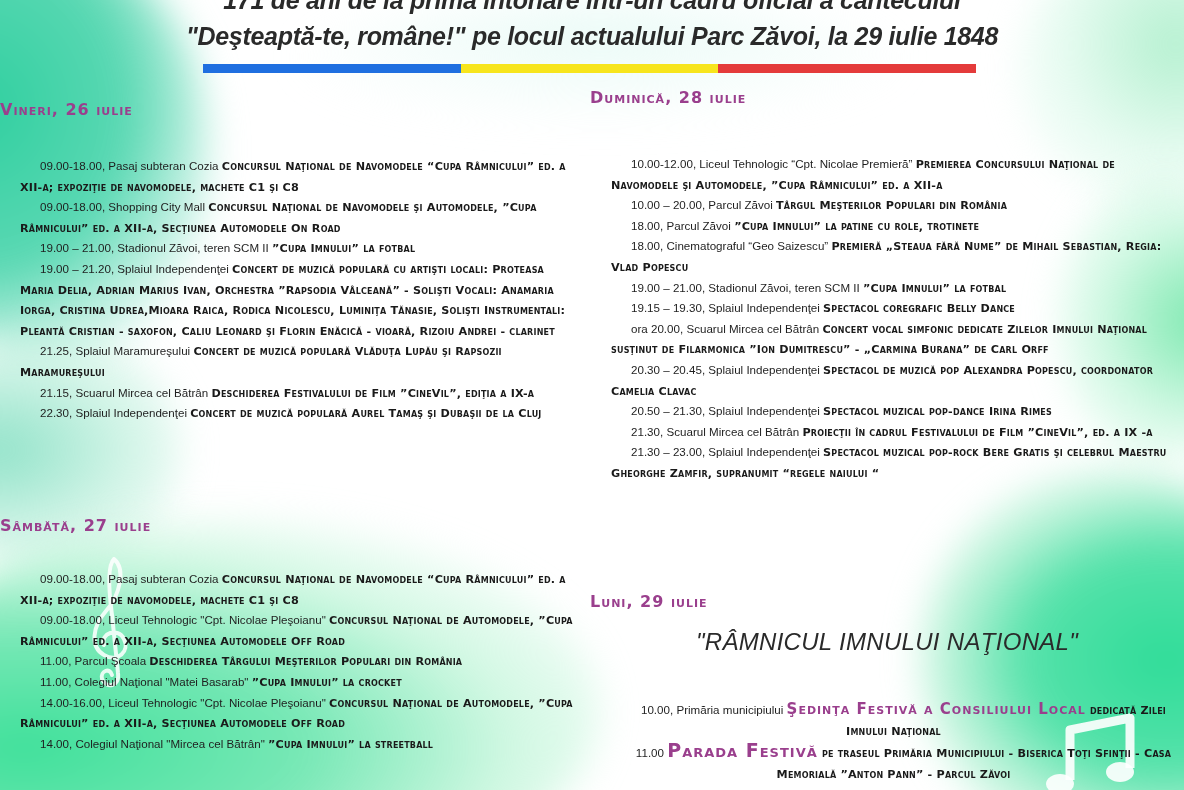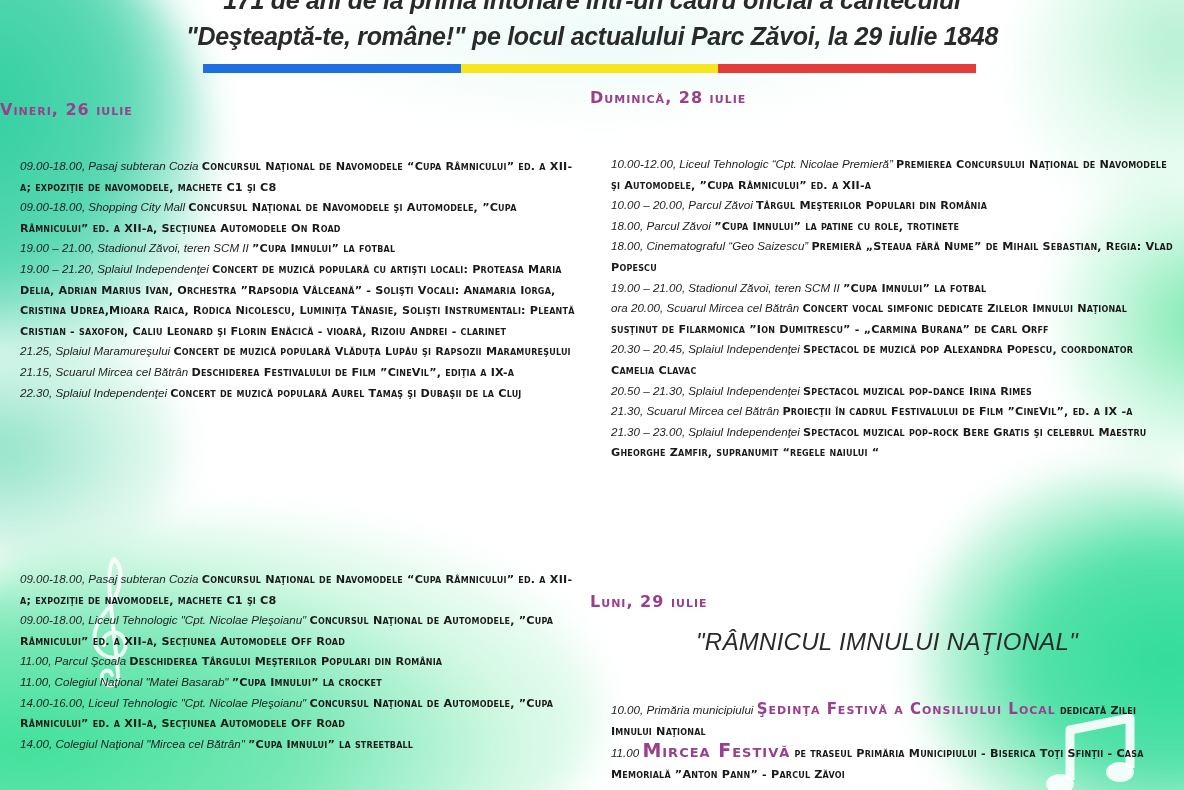--- a/index.html
+++ b/index.html
@@ -35,21 +35,21 @@
   .flag span { flex:1; height:100%; }
 
   .day-heading {
     position:absolute; font-weight:bold;
     font-family:"DejaVu Sans", sans-serif; font-variant:small-caps;
     color:#9a3f8d; font-size:16px; letter-spacing:1px;
   }
 
   .col { position:absolute; }
   .event { font-size:11.6px; line-height:19.6px; margin:0; }
-  .event .time { font-style:italic; font-weight:normal; color:#1e1e1e; }
+  .event .time { font-weight:normal; color:#1e1e1e;margin-left:20px; }
   .event .desc { font-weight:bold; font-variant:small-caps; font-family:"DejaVu Sans", sans-serif; font-size:11.2px; letter-spacing:0.2px; color:#1a1a1a; }
   .event .desc.hl { color:#9a3f8d; font-size:15px; letter-spacing:1px; }
 
   .subtitle {
     position:absolute; left:590px; width:594px; top:628px; text-align:center;
     font-style:italic; font-size:24px; color:#2a2a2a; letter-spacing:0.3px;
   }
 </style>
 </head>
 <body>
@@ -87,42 +87,44 @@
   <div class="col" style="left:20px; top:156px; width:560px;">
     <p class="event"><span class="time">09.00-18.00, Pasaj subteran Cozia </span><span class="desc">Concursul Naţional de Navomodele “Cupa Râmnicului” ed. a XII-a; expoziţie de navomodele, machete C1 şi C8</span></p>
     <p class="event"><span class="time">09.00-18.00, Shopping City Mall </span><span class="desc">Concursul Naţional de Navomodele şi Automodele, ”Cupa Râmnicului” ed. a XII-a, Secţiunea Automodele On Road</span></p>
     <p class="event"><span class="time">19.00 – 21.00, Stadionul Zăvoi, teren SCM II </span><span class="desc">”Cupa Imnului” la fotbal</span></p>
     <p class="event"><span class="time">19.00 – 21.20, Splaiul Independenţei </span><span class="desc">Concert de muzică populară cu artişti locali: Proteasa Maria Delia, Adrian Marius Ivan, Orchestra ”Rapsodia Vâlceană” - Solişti Vocali: Anamaria Iorga, Cristina Udrea,Mioara Raica, Rodica Nicolescu, Luminiţa Tănasie, Solişti Instrumentali: Pleantă Cristian - saxofon, Caliu Leonard şi Florin Enăcică - vioară, Rizoiu Andrei - clarinet</span></p>
     <p class="event"><span class="time">21.25, Splaiul Maramureşului </span><span class="desc">Concert de muzică populară Vlăduţa Lupău şi Rapsozii Maramureşului</span></p>
     <p class="event"><span class="time">21.15, Scuarul Mircea cel Bătrân </span><span class="desc">Deschiderea Festivalului de Film ”CineVil”, ediţia a IX-a</span></p>
     <p class="event"><span class="time">22.30, Splaiul Independenţei </span><span class="desc">Concert de muzică populară Aurel Tamaş şi Dubaşii de la Cluj</span></p>
   </div>
 
+  <div class="day-heading" style="left:0; width:590px; top:516px;">Sâmbătă, 27 iulie</div>
   <div class="col" style="left:20px; top:569px; width:560px;">
     <p class="event"><span class="time">09.00-18.00, Pasaj subteran Cozia </span><span class="desc">Concursul Naţional de Navomodele “Cupa Râmnicului” ed. a XII-a; expoziţie de navomodele, machete C1 şi C8</span></p>
     <p class="event"><span class="time">09.00-18.00, Liceul Tehnologic "Cpt. Nicolae Pleşoianu" </span><span class="desc">Concursul Naţional de Automodele, ”Cupa Râmnicului” ed. a XII-a, Secţiunea Automodele Off Road</span></p>
     <p class="event"><span class="time">11.00, Parcul Şcoala </span><span class="desc">Deschiderea Târgului Meşterilor Populari din România</span></p>
     <p class="event"><span class="time">11.00, Colegiul Naţional "Matei Basarab" </span><span class="desc">”Cupa Imnului” la crocket</span></p>
     <p class="event"><span class="time">14.00-16.00, Liceul Tehnologic "Cpt. Nicolae Pleşoianu" </span><span class="desc">Concursul Naţional de Automodele, ”Cupa Râmnicului” ed. a XII-a, Secţiunea Automodele Off Road</span></p>
     <p class="event"><span class="time">14.00, Colegiul Naţional "Mircea cel Bătrân" </span><span class="desc">”Cupa Imnului” la streetball</span></p>
   </div>
 
   <div class="day-heading" style="left:590px; width:594px; top:88px;">Duminică, 28 iulie</div>
   <div class="col" style="left:611px; top:154px; width:565px;">
     <p class="event"><span class="time">10.00-12.00, Liceul Tehnologic “Cpt. Nicolae Premieră” </span><span class="desc">Premierea Concursului Naţional de Navomodele şi Automodele, ”Cupa Râmnicului” ed. a XII-a</span></p>
     <p class="event"><span class="time">10.00 – 20.00, Parcul Zăvoi </span><span class="desc">Târgul Meşterilor Populari din România</span></p>
     <p class="event"><span class="time">18.00, Parcul Zăvoi </span><span class="desc">”Cupa Imnului” la patine cu role, trotinete</span></p>
     <p class="event"><span class="time">18.00, Cinematograful “Geo Saizescu” </span><span class="desc">Premieră „Steaua fără Nume” de Mihail Sebastian, Regia: Vlad Popescu</span></p>
     <p class="event"><span class="time">19.00 – 21.00, Stadionul Zăvoi, teren SCM II </span><span class="desc">”Cupa Imnului” la fotbal</span></p>
+    <p class="event"><span class="time">19.15 – 19.30, Splaiul Independenţei </span><span class="desc">Spectacol coregrafic Belly Dance</span></p>
     <p class="event"><span class="time">ora 20.00, Scuarul Mircea cel Bătrân </span><span class="desc">Concert vocal simfonic dedicate Zilelor Imnului Naţional susţinut de Filarmonica ”Ion Dumitrescu” - „Carmina Burana” de Carl Orff</span></p>
     <p class="event"><span class="time">20.30 – 20.45, Splaiul Independenţei </span><span class="desc">Spectacol de muzică pop Alexandra Popescu, coordonator Camelia Clavac</span></p>
     <p class="event"><span class="time">20.50 – 21.30, Splaiul Independenţei </span><span class="desc">Spectacol muzical pop-dance Irina Rimes</span></p>
     <p class="event"><span class="time">21.30, Scuarul Mircea cel Bătrân  </span><span class="desc">Proiecţii în cadrul Festivalului de Film ”CineVil”, ed. a IX -a</span></p>
     <p class="event"><span class="time">21.30 – 23.00, Splaiul Independenţei </span><span class="desc">Spectacol muzical pop-rock Bere Gratis şi celebrul Maestru Gheorghe Zamfir, supranumit “regele naiului “</span></p>
   </div>
 
   <div class="day-heading" style="left:590px; width:594px; top:592px;">Luni, 29 iulie</div>
   <div class="subtitle">"RÂMNICUL IMNULUI NAŢIONAL"</div>
-  <div class="col" style="left:611px; top:700px; width:565px;">
+  <div class="col" style="left:611px; top:700px; width:565px;text-align:center;">
     <p class="event"><span class="time">10.00, Primăria municipiului </span><span class="desc hl">Şedinţa Festivă a Consiliului Local</span><span class="desc"> dedicată Zilei Imnului Naţional</span></p>
-    <p class="event"><span class="time">11.00 </span><span class="desc hl" style="font-size:19px;">Mircea Festivă</span><span class="desc"> pe traseul Primăria Municipiului - Biserica Toţi Sfinţii - Casa Memorială ”Anton Pann” - Parcul Zăvoi</span></p>
+    <p class="event"><span class="time">11.00 </span><span class="desc hl" style="font-size:19px;">Parada Festivă</span><span class="desc"> pe traseul Primăria Municipiului - Biserica Toţi Sfinţii - Casa Memorială ”Anton Pann” - Parcul Zăvoi</span></p>
   </div>
 </div>
 
 </body></html>

